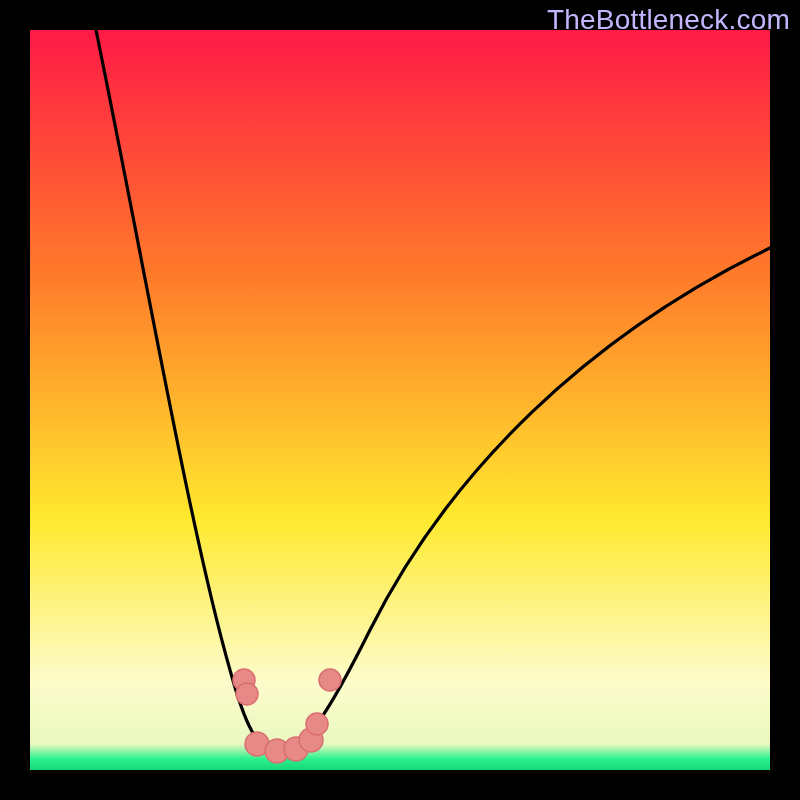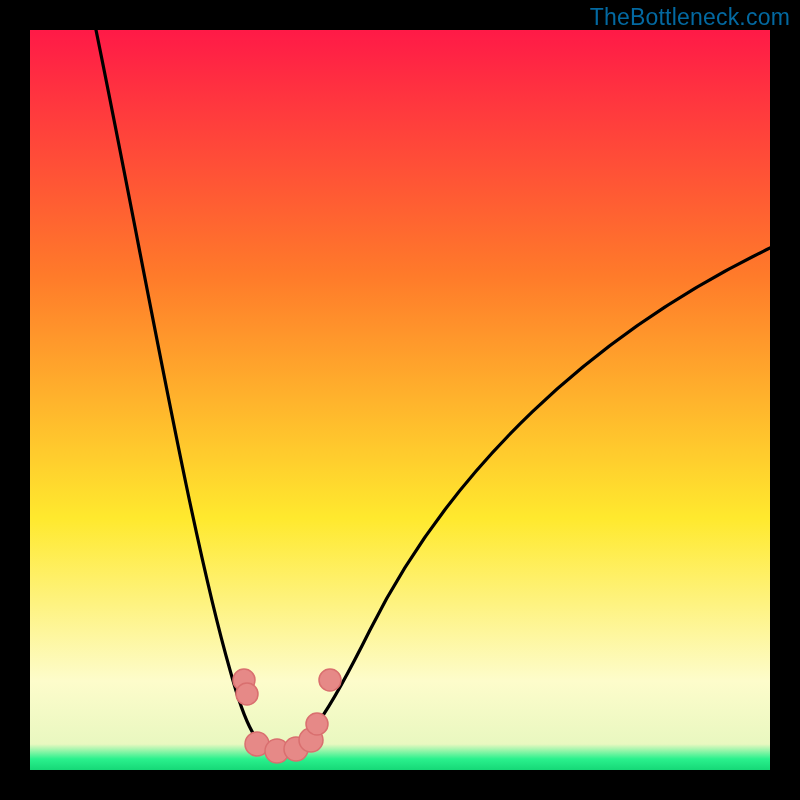--- a/index.html
+++ b/index.html
@@ -15,22 +15,22 @@
     position: absolute;
     inset: 0;
     width: 800px;
     height: 800px;
     background: #000;
   }
   .watermark {
     position: absolute;
     top: 4px;
     right: 10px;
-    color: #0369a1;
-    font-size: 23px;
+    color: #c4b5fd;
+    font-size: 28px;
     font-weight: 400;
     letter-spacing: 0.2px;
     z-index: 30;
   }
   svg.plot {
     position: absolute;
     left: 30px;
     top: 30px;
     width: 740px;
     height: 740px;

